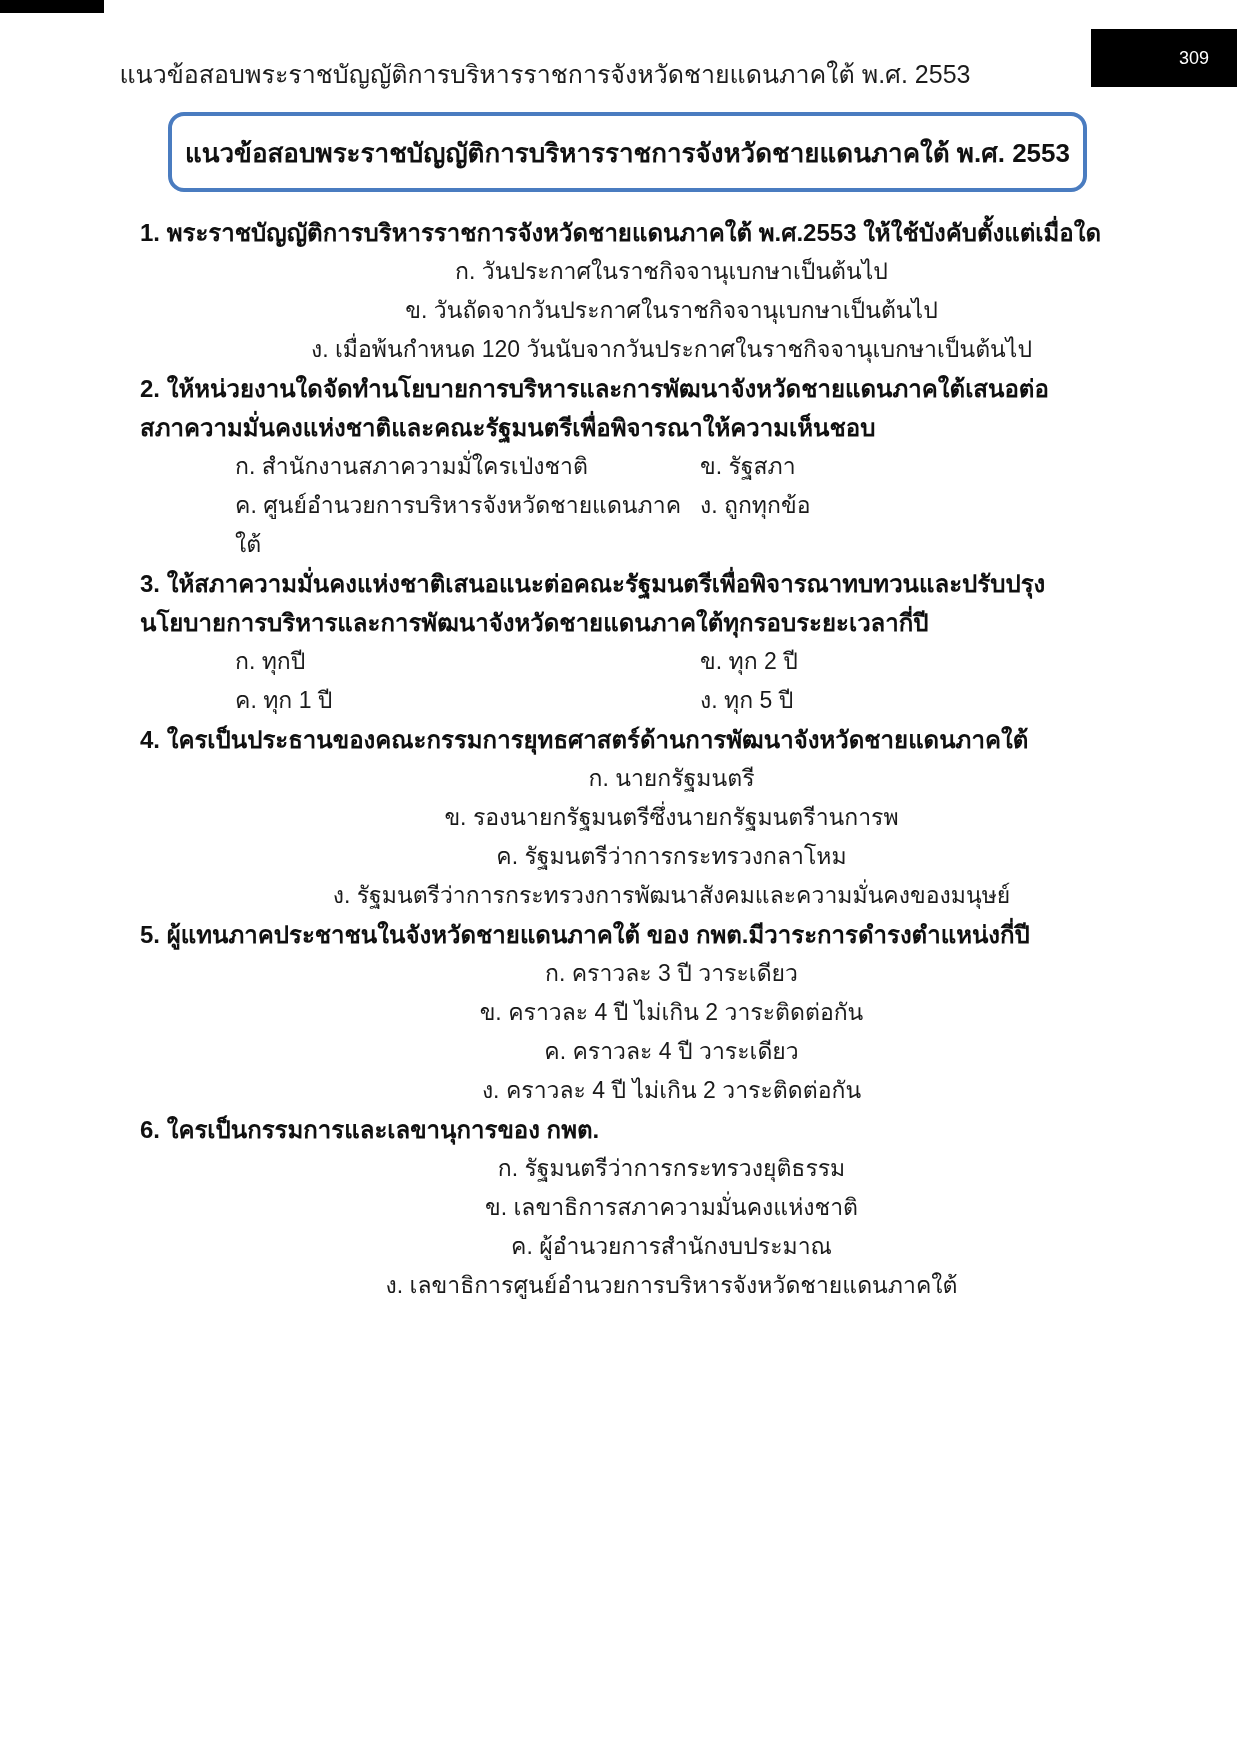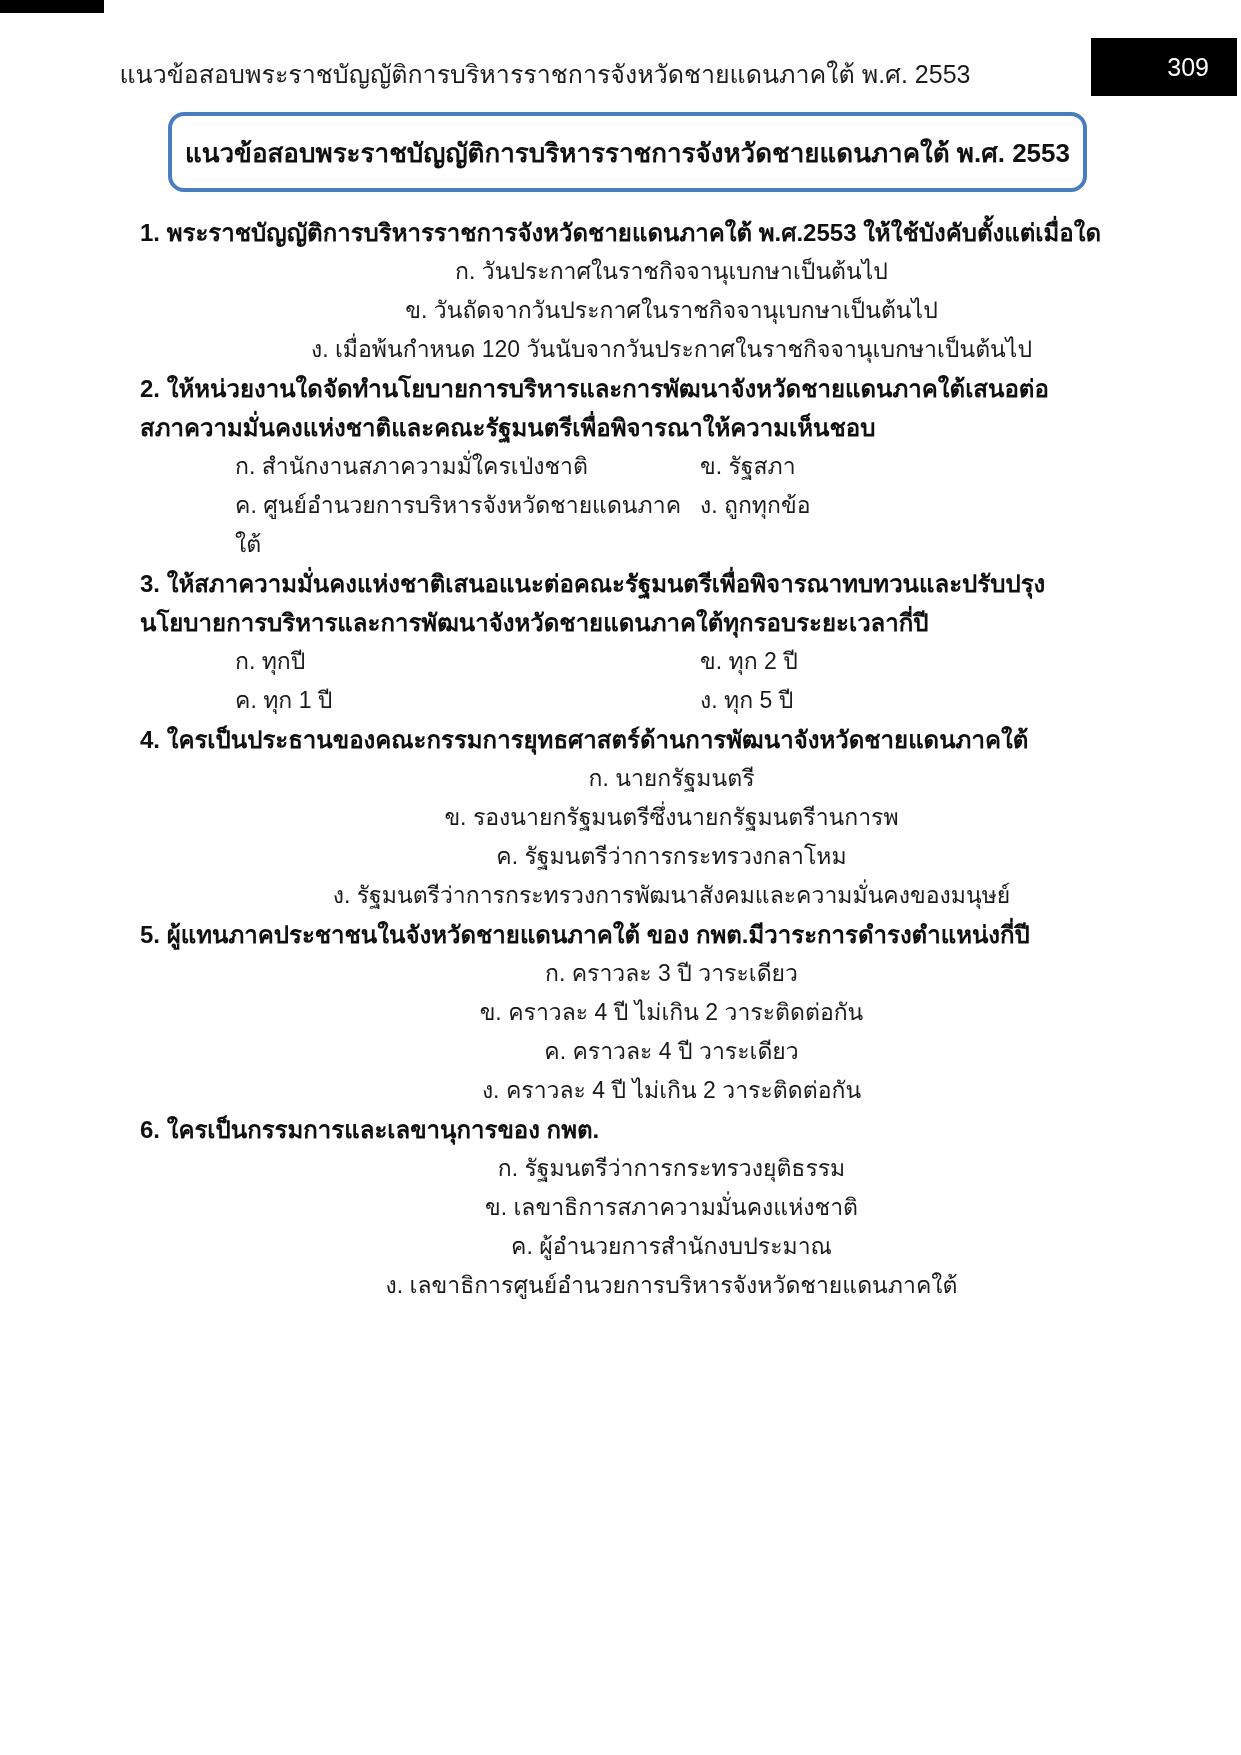--- a/index.html
+++ b/index.html
@@ -21,29 +21,29 @@
   .header-title {
     position: absolute;
     top: 54px; left: 0;
     width: 1090px;
     text-align: center;
     font-size: 25px;
     color: #1c1c1c;
   }
   .page-number-box {
     position: absolute;
-    top: 38px; right: 4px;
+    top: 29px; right: 4px;
     width: 146px; height: 58px;
     background: #000000;
     color: #ffffff;
     display: flex;
     align-items: center;
     justify-content: flex-end;
     padding-right: 28px;
-    font-size: 25px;
+    font-size: 18px;
   }
   .title-box {
     position: absolute;
     top: 112px; left: 168px;
     width: 919px; height: 80px;
     border: 4px solid #4a7cc0;
     border-radius: 16px;
     background: #ffffff;
     display: flex;
     align-items: center;

